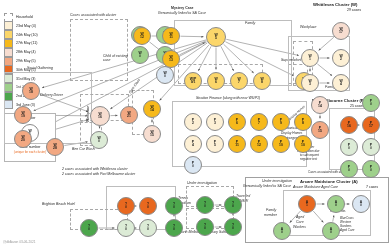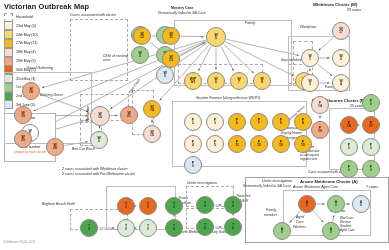--- a/index.html
+++ b/index.html
@@ -93,21 +93,20 @@
       <line x1="214.5" y1="205" x2="221.5" y2="205" stroke="#666" stroke-width="0.5" marker-end="url(#ah)"></line>
       <line x1="233" y1="214.5" x2="233" y2="215.5" stroke="#666" stroke-width="0.5" marker-end="url(#ah)"></line>
       <line x1="214.5" y1="227" x2="221.5" y2="227" stroke="#666" stroke-width="0.5" marker-end="url(#ah)"></line>
       <line x1="316.5" y1="204" x2="324.5" y2="204" stroke="#666" stroke-width="0.5" marker-end="url(#ah)"></line>
       <line x1="345.5" y1="204" x2="349.5" y2="204" stroke="#666" stroke-width="0.5" marker-end="url(#ah)"></line>
       <line x1="300.5456237007661" y1="210.97072640317262" x2="289.8131923622305" y2="222.56175224879104" stroke="#666" stroke-width="0.5" marker-end="url(#ah)"></line>
       <line x1="313.3114564688842" y1="211.10038852749477" x2="323.3598158534559" y2="222.40479283513793" stroke="#666" stroke-width="0.5" marker-end="url(#ah)"></line>
       <line x1="332.72984797173194" y1="221.65882095264763" x2="333.90597350790347" y2="215.3077430573213" stroke="#666" stroke-width="0.5" marker-end="url(#ah)"></line>
     </svg>
 
-  <div class="title">Victorian Outbreak Map</div>
 
   <div class="legend">
     <div class="lg-row">
       <span class="sw" style="background:#ffffff;border-style:dashed;"></span>
       <span class="lg-txt">Household</span>
     </div>
     <div class="lg-row">
       <span class="sw" style="background:#fdf0d5;"></span>
       <span class="lg-txt">23rd May (4)</span>
     </div>

